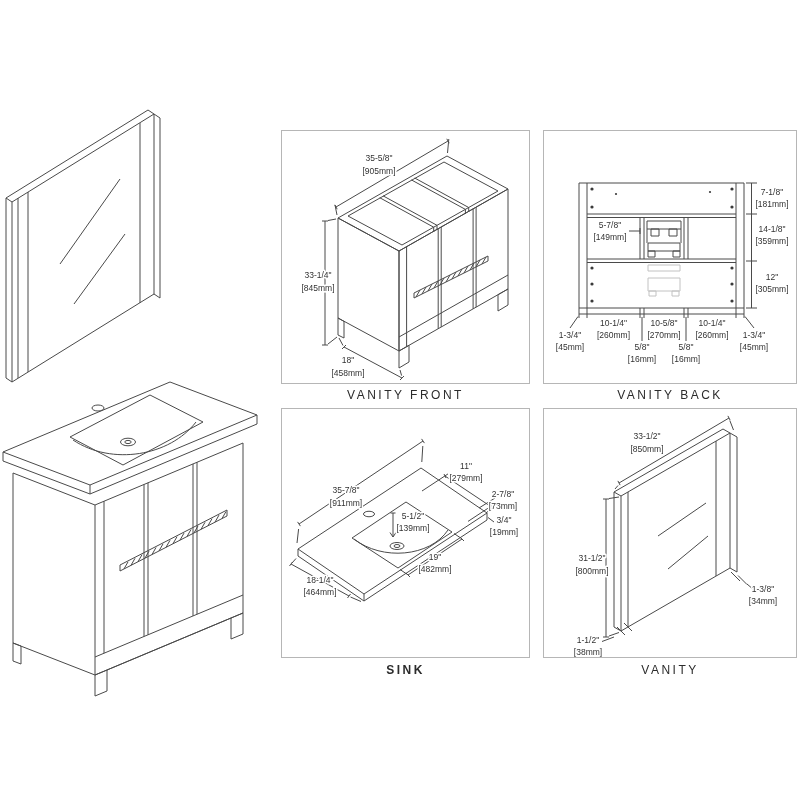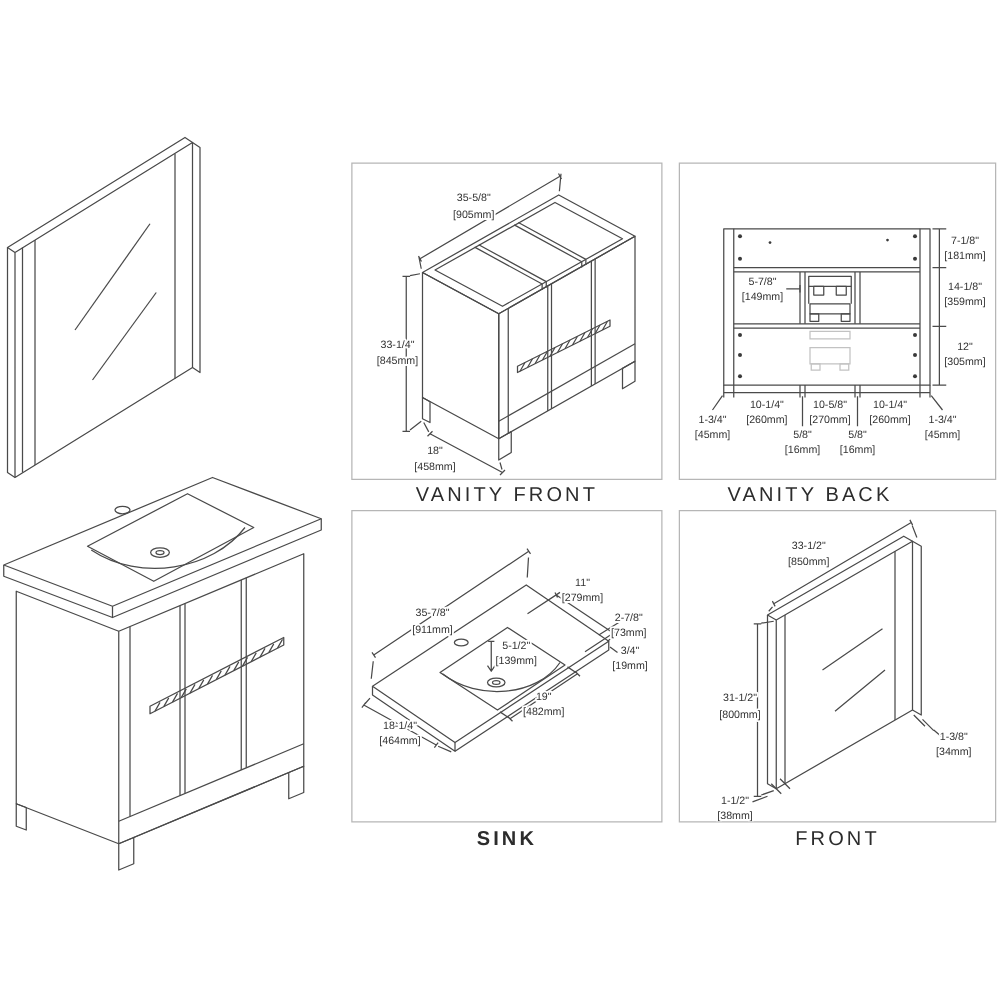--- a/index.html
+++ b/index.html
@@ -11,23 +11,23 @@
   }
   *{margin:0;padding:0;box-sizing:border-box;}
   html,body{width:800px;height:800px;background:#ffffff;font-family:"Liberation Sans",sans-serif;}
   body{position:relative;overflow:hidden;}
   .panel{position:absolute;border:1px solid var(--border);background:#fff;}
   .panel svg{display:block;}
   #panel-vanity-front{left:281px;top:130px;width:249px;height:254px;}
   #panel-vanity-back {left:543px;top:130px;width:254px;height:254px;}
   #panel-sink        {left:281px;top:408px;width:249px;height:250px;}
   #panel-mirror      {left:543px;top:408px;width:254px;height:250px;}
-  .ptitle{position:absolute;text-align:center;font-size:16px;letter-spacing:2.5px;color:var(--titletext);font-weight:500;}
+  .ptitle{position:absolute;text-align:center;font-size:12px;letter-spacing:2.5px;color:var(--titletext);font-weight:500;}
   #title-vanity-front{left:281px;top:388px;width:249px;}
-  #title-vanity-back {left:521px;top:388px;width:254px;}
+  #title-vanity-back {left:543px;top:388px;width:254px;}
   #title-sink        {left:281px;top:663px;width:249px;font-weight:bold;}
   #title-mirror      {left:543px;top:663px;width:254px;}
   .illus{position:absolute;}
   #illus-mirror{left:2px;top:82px;}
   #illus-vanity{left:0px;top:378px;}
   svg .ln{stroke:var(--line);fill:none;stroke-width:1;stroke-linejoin:round;}
   svg .gh{stroke:var(--ghost);fill:none;stroke-width:1;}
   svg .dot{fill:#3a3a3a;stroke:none;}
   svg text{font-family:"Liberation Sans",sans-serif;font-size:8.5px;fill:var(--dimtext);
            text-anchor:middle;paint-order:stroke;stroke:#ffffff;stroke-width:3px;stroke-linejoin:round;}
@@ -240,13 +240,13 @@
     <text x="103" y="30">33-1/2"</text>
     <text x="103" y="43">[850mm]</text>
     <text x="48" y="152">31-1/2"</text>
     <text x="48" y="165">[800mm]</text>
     <text x="219" y="183">1-3/8"</text>
     <text x="219" y="195">[34mm]</text>
     <text x="44" y="234">1-1/2"</text>
     <text x="44" y="246">[38mm]</text>
   </svg>
 </div>
-<div id="title-mirror" class="ptitle">FRONT</div>
+<div id="title-mirror" class="ptitle">VANITY</div>
 
 </body></html>

